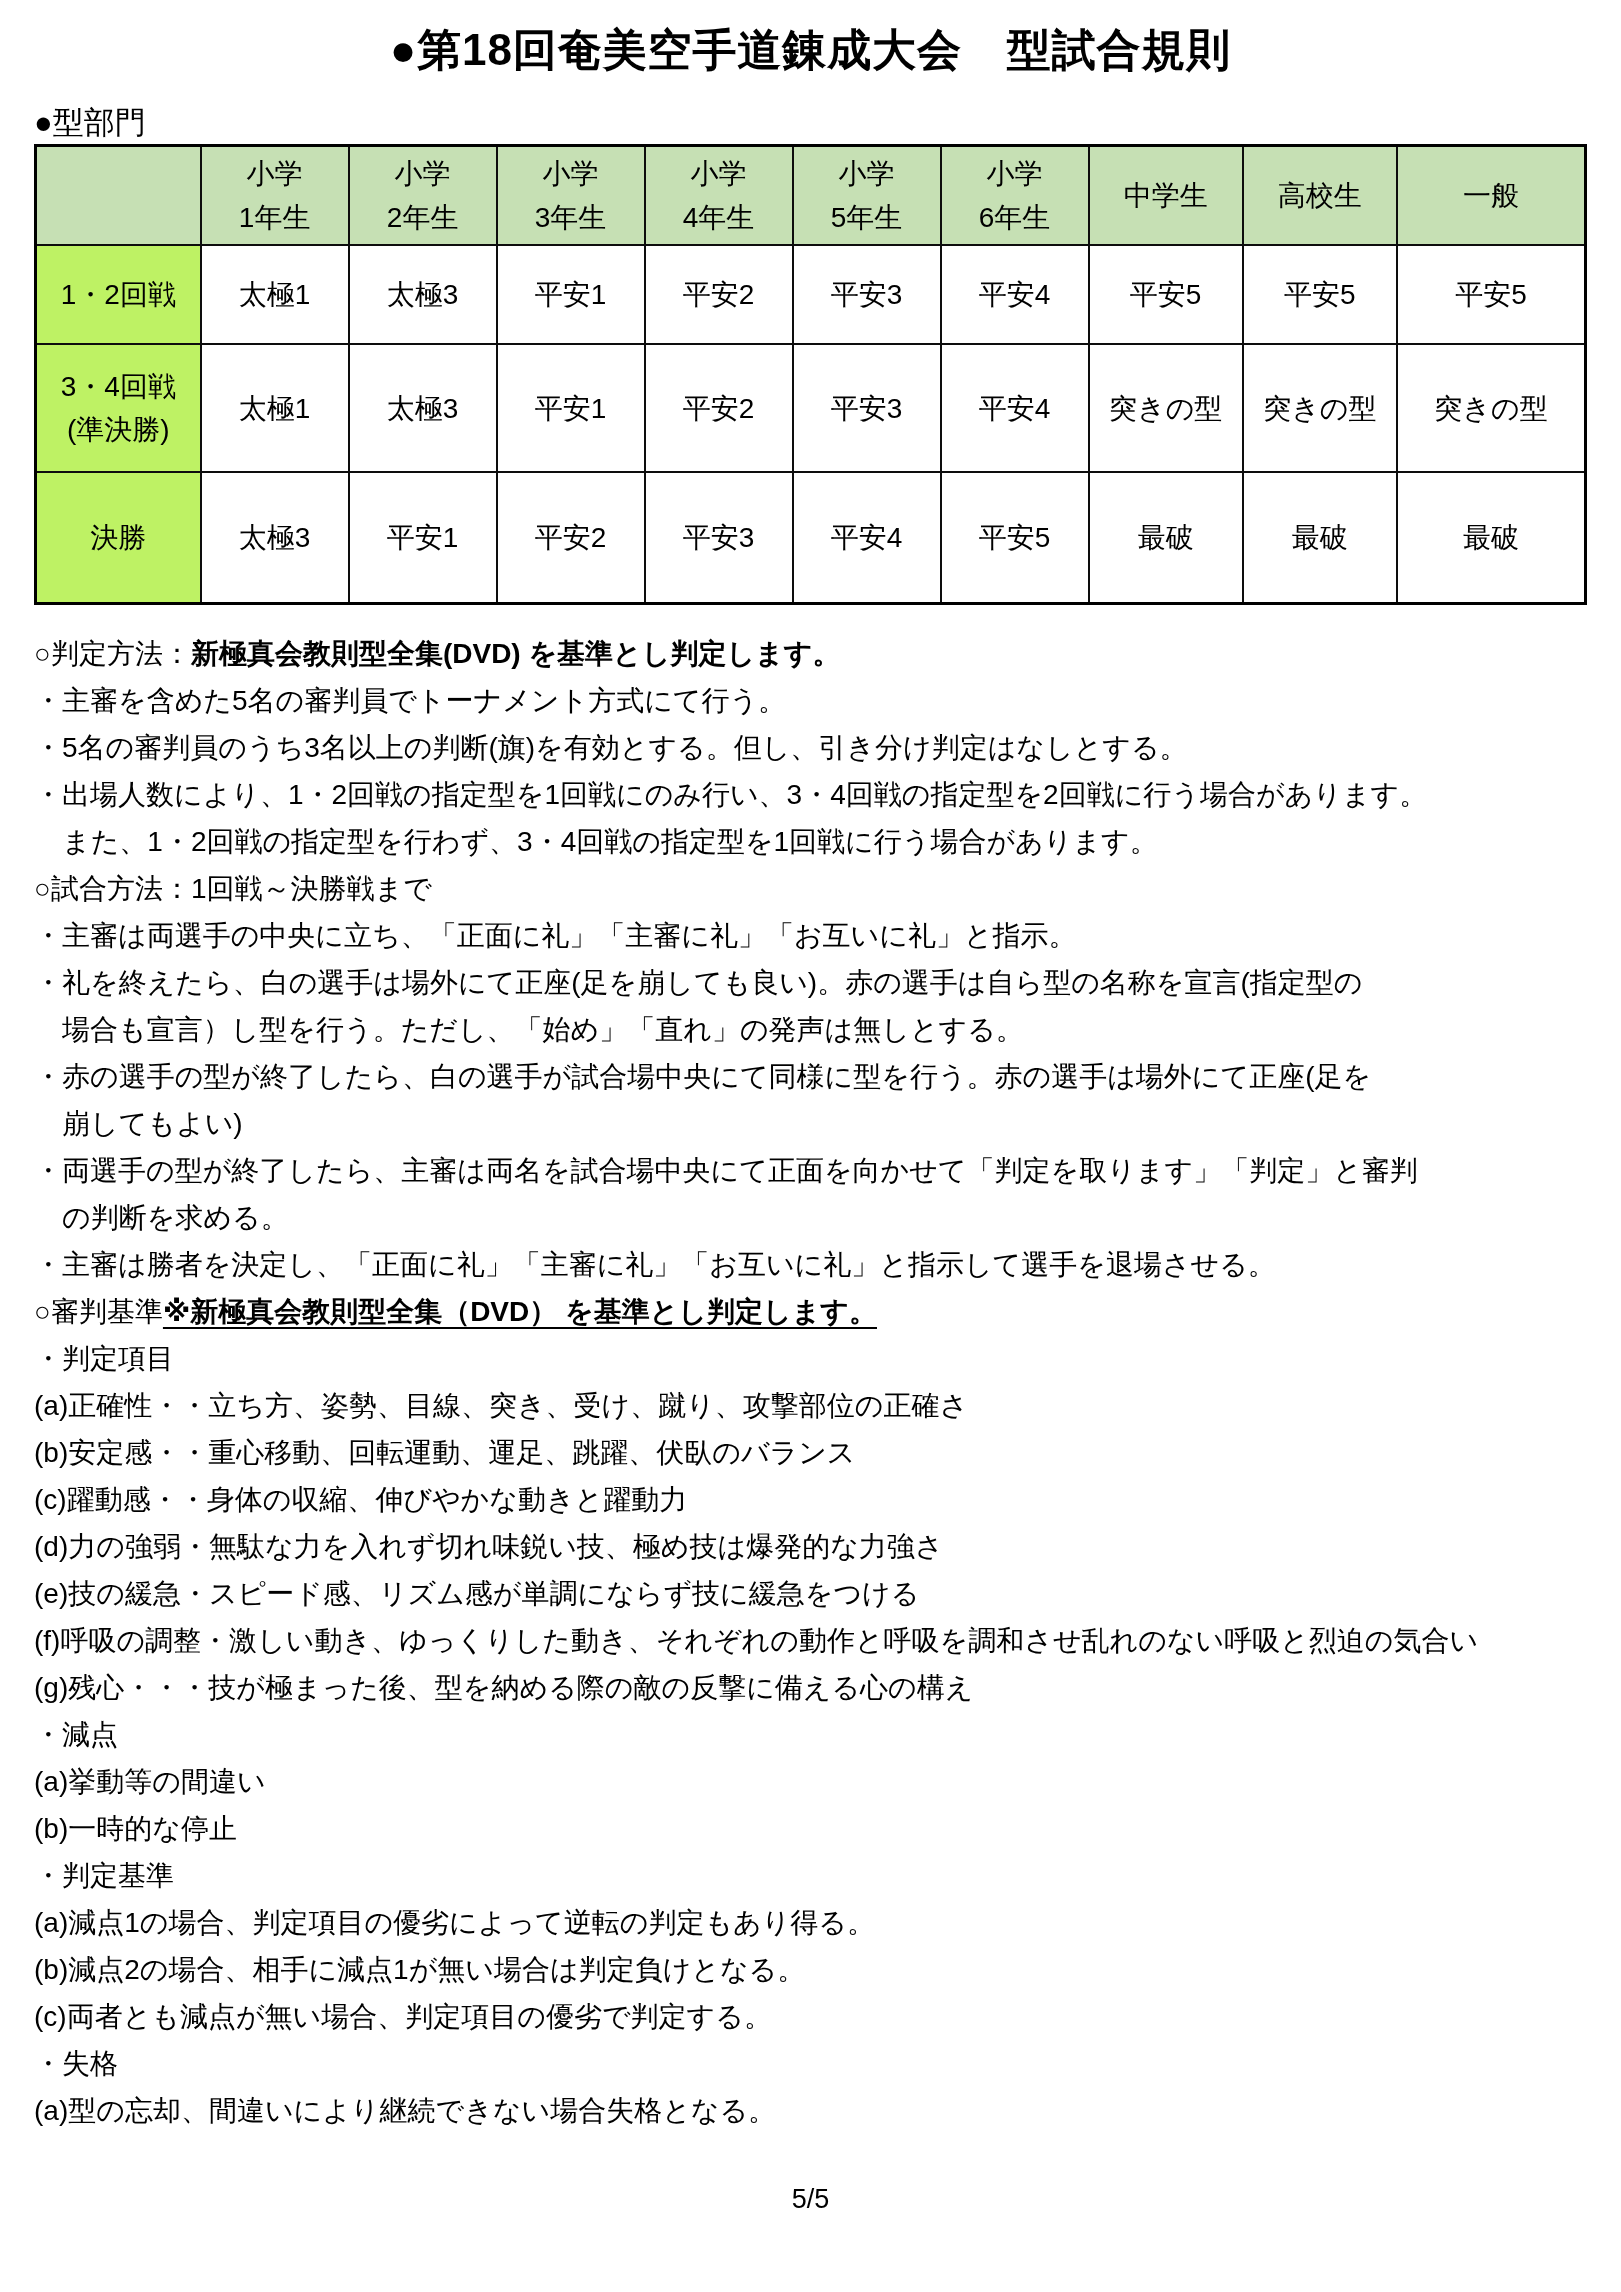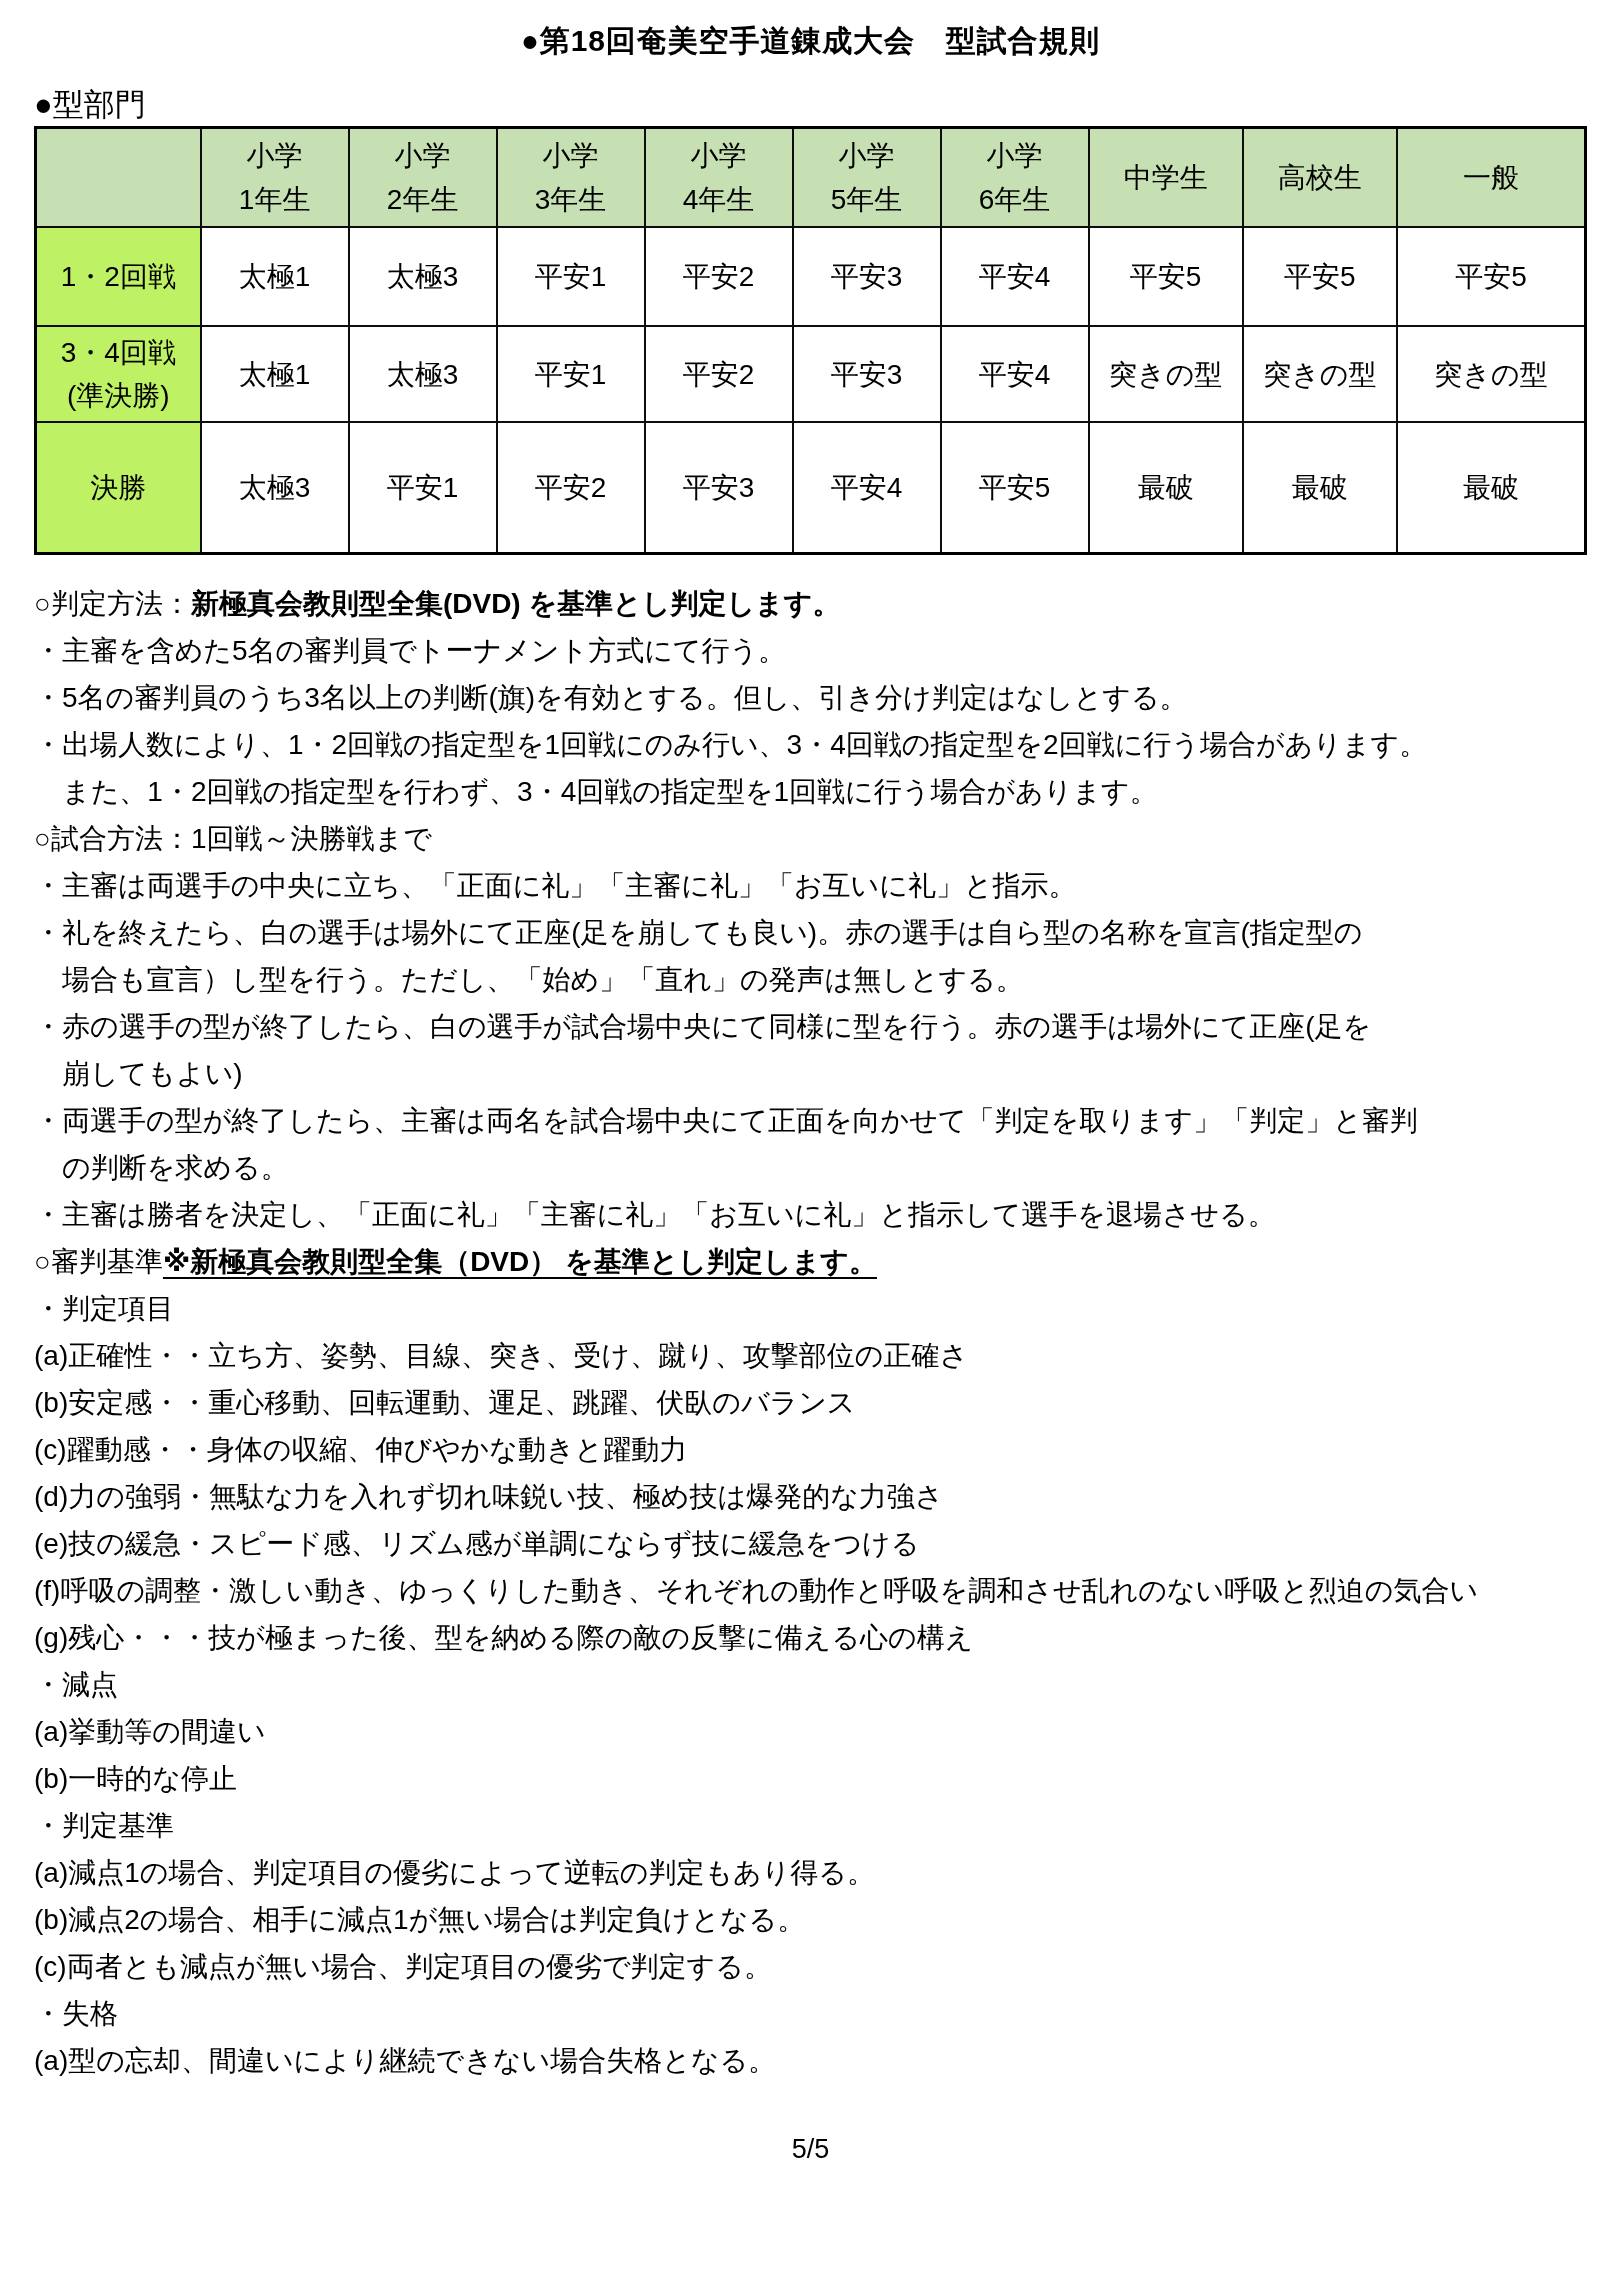--- a/index.html
+++ b/index.html
@@ -11,21 +11,21 @@
     font-family: "Liberation Sans", "DejaVu Sans", sans-serif;
     color: #000;
   }
   .page {
     width: 100%;
     height: 100%;
     padding: 14.3px 34px 0 34px;
   }
   .doc-title {
     text-align: center;
-    font-size: 30px;
+    font-size: 44px;
     font-weight: bold;
     letter-spacing: 0.9px;
     margin-top: 7.2px;
   }
   .section-label {
     font-size: 31px;
     margin-top: 21.5px;
   }
   table.kata-table {
     width: 100%;
@@ -40,21 +40,21 @@
     vertical-align: middle;
     font-size: 28px;
     font-weight: normal;
     white-space: pre-line;
     line-height: 1.55;
     padding: 1.8px;
   }
   .kata-table thead th { background: #c6e0b4; height: 100px; }
   .kata-table .row-label { background: #bef264; text-align: center; }
   .kata-table tr.r1 { height: 99px; }
-  .kata-table tr.r2 { height: 96px; }
+  .kata-table tr.r2 { height: 128px; }
   .kata-table tr.r3 { height: 131px; }
   .body-text {
     margin-top: 25px;
     font-size: 28px;
     line-height: 47px;
   }
   .line { white-space: pre-wrap; }
   .b { font-weight: bold; }
   .bu { font-weight: bold; text-decoration: underline; text-underline-offset: 6.3px; }
   .page-num {

